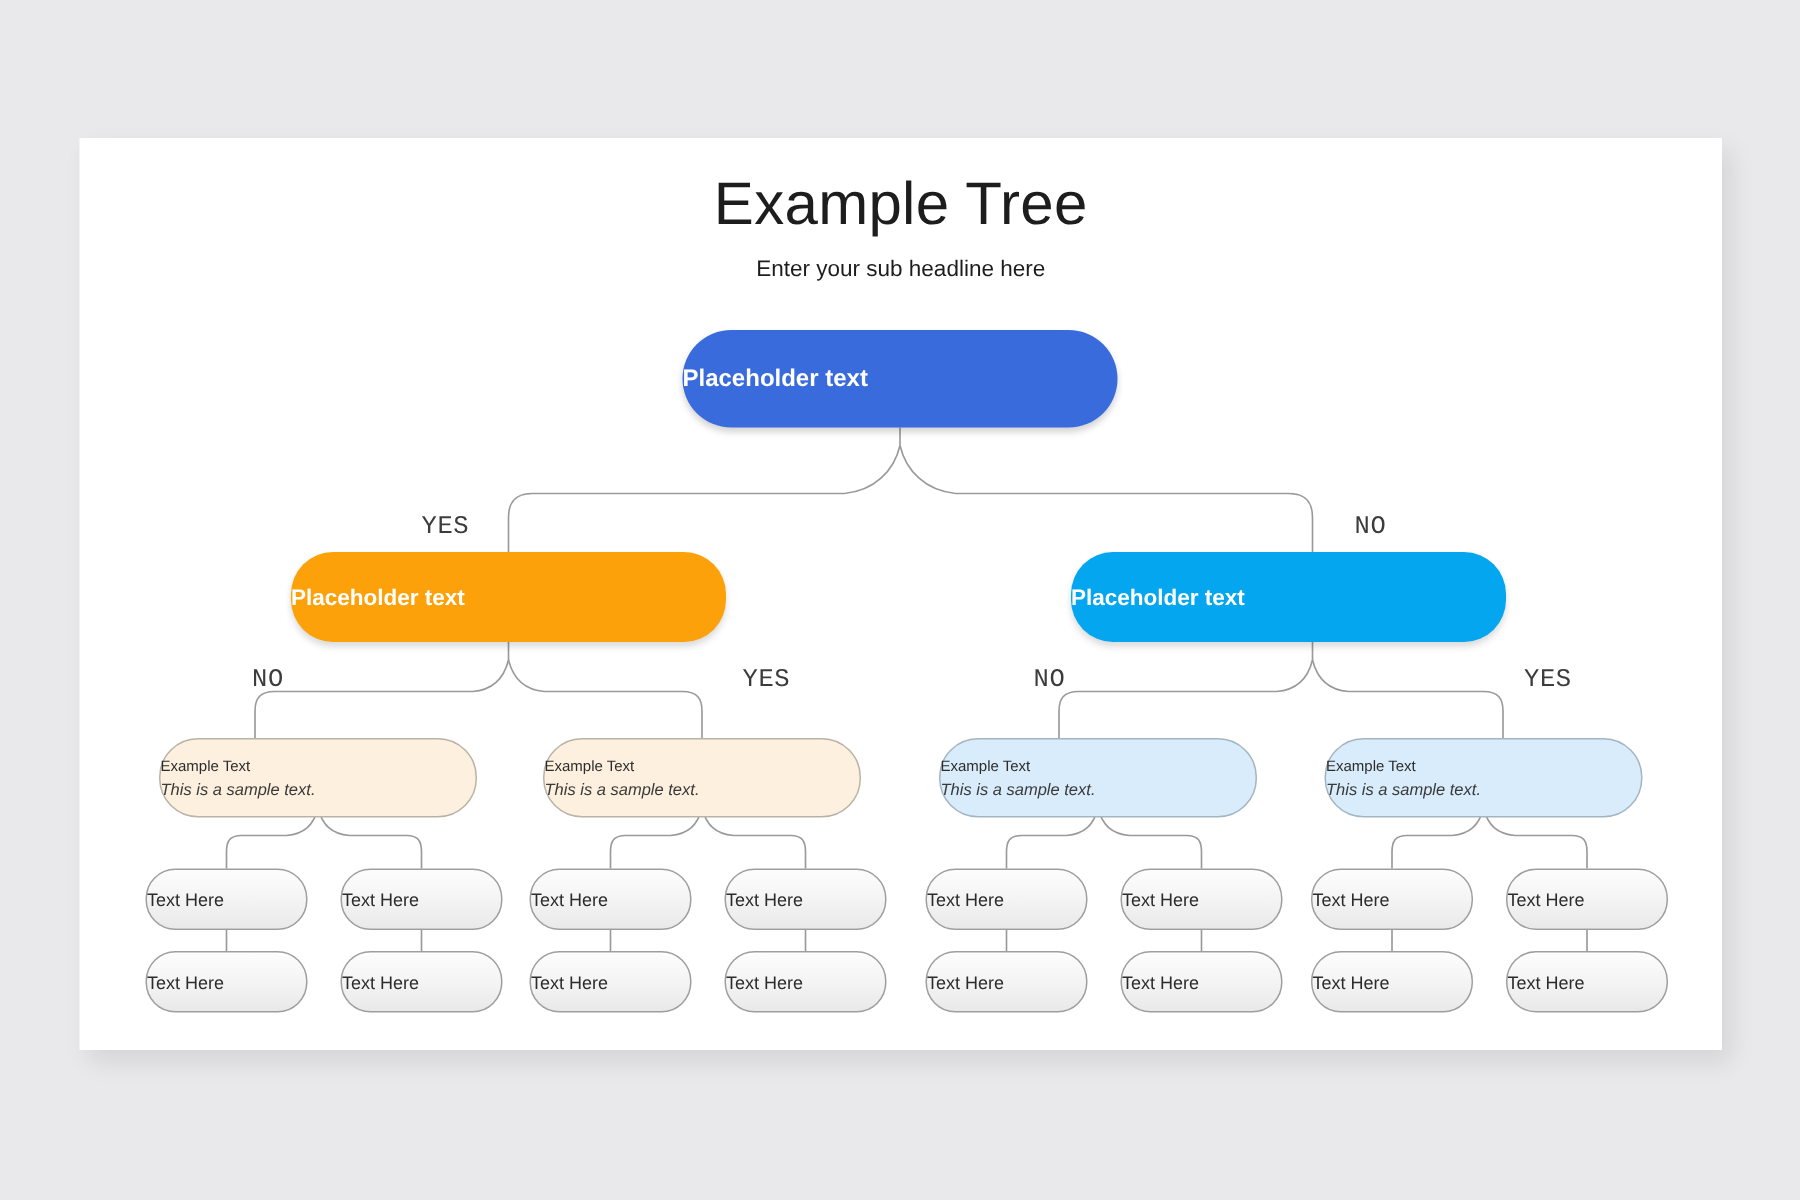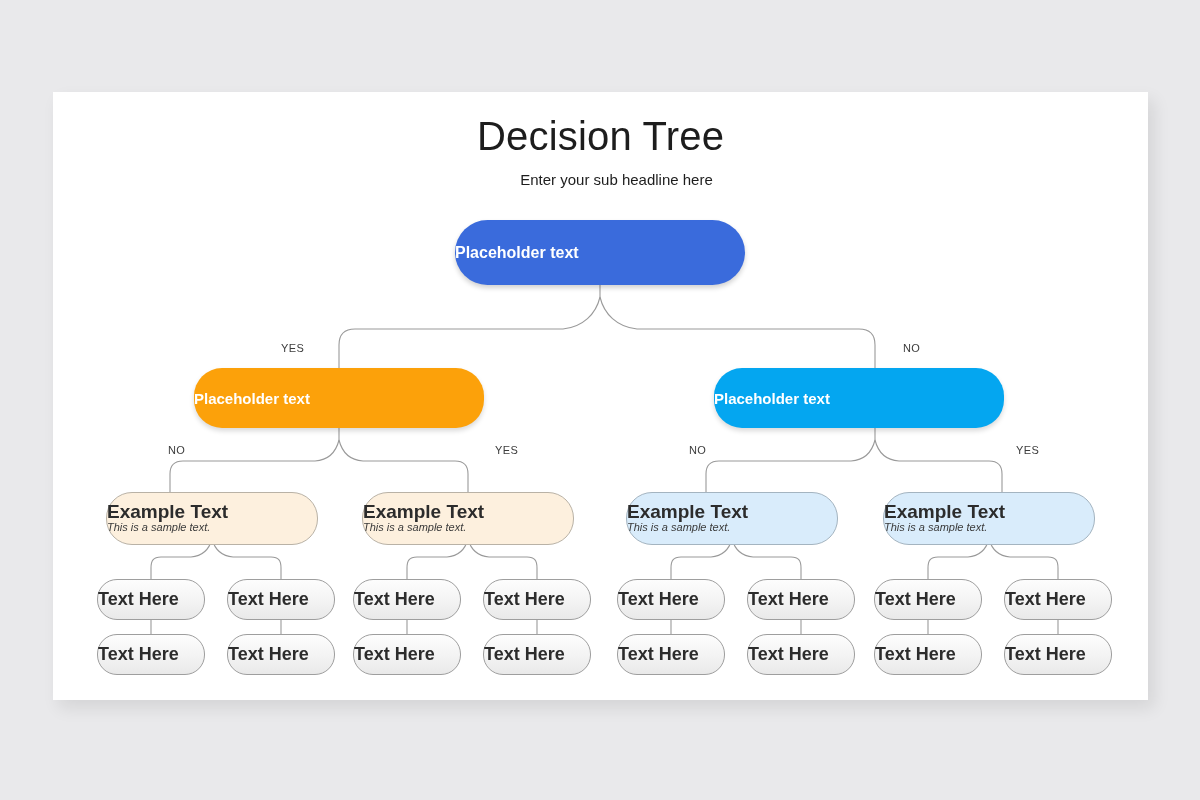--- a/index.html
+++ b/index.html
@@ -43,21 +43,20 @@
   }
   #subtitle {
     position: absolute;
     left: 0;
     top: 79px;
     width: 1095px;
     text-align: center;
     font-size: 15px;
     font-weight: 400;
     color: #1d1d1d;
-    margin-left: 16px;
   }
 
   
   #links {
     position: absolute;
     left: 0;
     top: 0;
     width: 1095px;
     height: 608px;
     pointer-events: none;
@@ -119,59 +118,60 @@
 
   
   .node-l3-blue {
     background: #d9ecfb;
     border: 1px solid #a4b4c0;
     border-radius: 26px;
     color: #2c2c2c;
   }
 
   .node-l3-title {
-    font-size: 19px;
-    font-weight: bold;
+    font-size: 10px;
+    font-weight: normal;
     line-height: 16px;
   }
   .node-l3-sub {
     font-size: 11px;
     font-weight: 400;
     line-height: 14px;
     color: #3a3a3a;
     font-style: italic;
   }
 
   
   .node-leaf {
     background: linear-gradient(180deg, #fdfdfd 0%, #f3f3f3 55%, #e9e9e9 100%);
     border: 1px solid #9e9e9e;
     border-radius: 20px;
     color: #2c2c2c;
-    font-size: 18px;
-    font-weight: 700;
+    font-size: 12px;
+    font-weight: 400;
   }
 
   
   .edge-label {
     position: absolute;
-    font-size: 11px;
+    font-size: 17px;
     color: #3c3c3c;
     letter-spacing: 0.4px;
     white-space: nowrap;
+    font-family: Liberation Mono, monospace;
   }
 </style>
 </head>
 <body>
 
 <div id="stage">
 
   <div id="slide">
 
-    <div id="title">Decision Tree</div>
+    <div id="title">Example Tree</div>
     <div id="subtitle">Enter your sub headline here</div>
 
     <svg id="links" viewBox="0 0 1095 608">
 
       <path d="M 547,193 L 547,205"></path>
       <path d="M 547,205 C 543,222 530,235 510,237 L 302,237 C 290,237 286,243 286,253 L 286,276"></path>
       <path d="M 547,205 C 551,222 564,235 584,237 L 806,237 C 818,237 822,243 822,253 L 822,276"></path>
 
       <path d="M 286,336 L 286,348"></path>
       <path d="M 286,348 C 283,360 276,368 262,369 L 130,369 C 120,369 117,374 117,382 L 117,400"></path>

